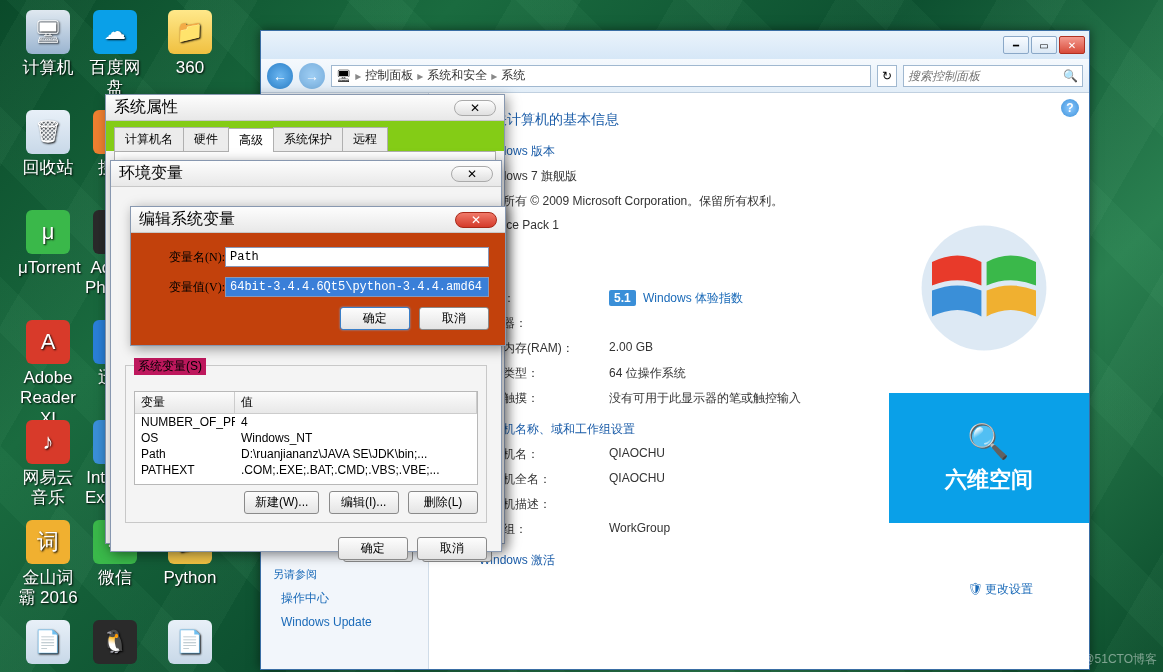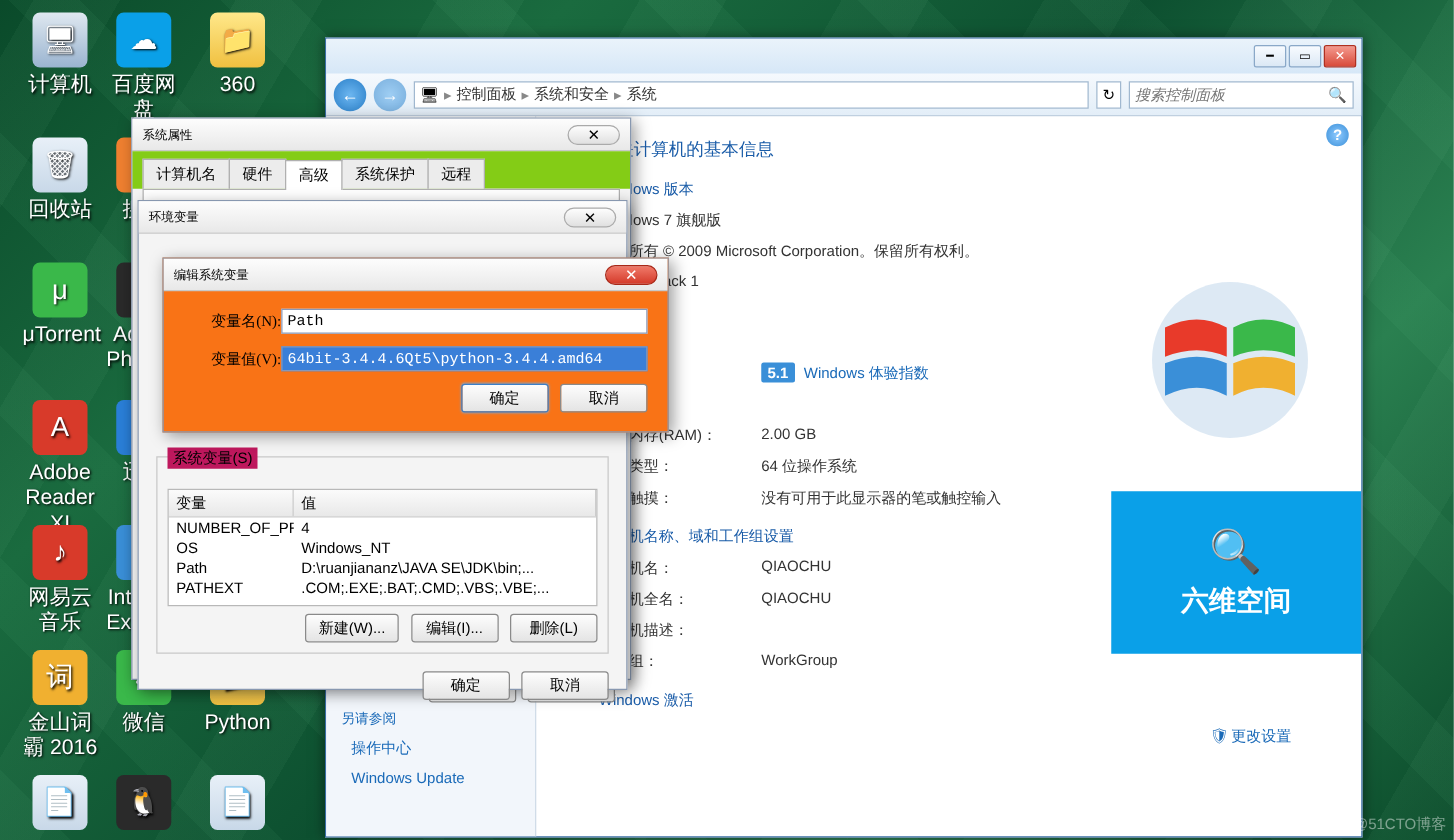--- a/index.html
+++ b/index.html
@@ -42,21 +42,21 @@
 .win-logo { position: absolute; right: 40px; top: 130px; width: 130px; height: 130px; }
 .liuwei { position: absolute; right: 0; top: 300px; width: 200px; height: 130px; background: #0aa0e8; color: #fff; display: flex; flex-direction: column; align-items: center; justify-content: center; gap: 4px; }
 .liuwei .mag { font-size: 34px; }
 .liuwei .txt { font-size: 22px; font-weight: bold; }
 .change-settings { position: absolute; right: 56px; top: 488px; color: #1a6ab8; cursor: pointer; }
 .change-settings::before { content: "🛡"; margin-right: 2px; }
 
 
 .dlg { position: absolute; background: #f4f4f4; border: 1px solid #8898b0; box-shadow: 3px 3px 12px rgba(0,0,0,.4); }
 .dlg .dlg-head { height: 26px; background: linear-gradient(#fdfdfd,#e8e8e8); border-bottom: 1px solid #c8c8c8; display: flex; align-items: center; padding: 0 8px; justify-content: space-between; }
-.dlg .dlg-title { font-size: 10px; }
+.dlg .dlg-title { font-size: 16px; }
 .dlg-x { width: 42px; height: 16px; border: 1px solid #aaa; border-radius: 8px; background: linear-gradient(#fdfdfd,#e0e0e0); text-align: center; line-height: 14px; cursor: pointer; }
 .dlg-x.red { background: linear-gradient(#f07a6a,#d43a2a); border-color: #a82818; color: #fff; }
 
 .dlg-props { left: 105px; top: 94px; width: 400px; height: 450px; }
 .tabs { display: flex; padding: 6px 8px 0; background: #84cc16; }
 .tab { padding: 3px 10px; border: 1px solid #b0b0b0; border-bottom: none; background: #ececec; margin-right: -1px; cursor: pointer; font-size: 12px; }
 .tab.active { background: #fff; position: relative; top: 1px; }
 .tab-pane { margin: 0 8px 8px; background: #fff; height: 380px; border: 1px solid #b0b0b0; }
 
 .dlg-env { left: 110px; top: 160px; width: 392px; height: 392px; }
@@ -66,21 +66,21 @@
 .vartable { width: 100%; background: #fff; border: 1px solid #b8b8b8; height: 94px; overflow: hidden; }
 .vartable .hdr { display: flex; background: linear-gradient(#fbfbfb,#e8e8e8); border-bottom: 1px solid #ccc; }
 .vartable .hdr div { padding: 2px 6px; border-right: 1px solid #ccc; }
 .vartable .r { display: flex; padding: 1px 0; font-family: SimSun, monospace; font-size: 12px; }
 .vartable .r div { padding: 0 6px; white-space: nowrap; overflow: hidden; }
 .col1 { width: 100px; } .col2 { flex: 1; }
 .btnrow { text-align: right; margin-top: 6px; }
 .btn { display: inline-block; min-width: 70px; padding: 2px 10px; border: 1px solid #8a8a8a; background: linear-gradient(#fdfdfd,#e4e4e4); border-radius: 3px; cursor: pointer; margin-left: 6px; font-size: 12px; text-align: center; }
 .btn.primary { border-color: #3a7fc8; box-shadow: 0 0 2px #6ab0f0; }
 
-.dlg-edit { left: 130px; top: 206px; width: 405px; height: 140px; background: #f97316; }
+.dlg-edit { left: 130px; top: 206px; width: 376px; height: 140px; background: #c2410c; }
 .dlg-edit .body { padding: 14px 16px 8px; }
 .frow { display: flex; align-items: center; margin-bottom: 10px; }
 .frow .flab { width: 78px; font-family: SimSun; text-align: right; }
 .frow input { flex: 1; height: 20px; border: 1px solid #8898b8; padding: 0 4px; font-family: "Courier New", monospace; font-size: 12px; }
 .frow input.sel { background: #3a7fd8; color: #fff; }
 
 .watermark { position: absolute; right: 6px; bottom: 4px; color: rgba(255,255,255,.45); font-size: 12px; font-family: Arial; }
 </style>
 </head>
 <body>

